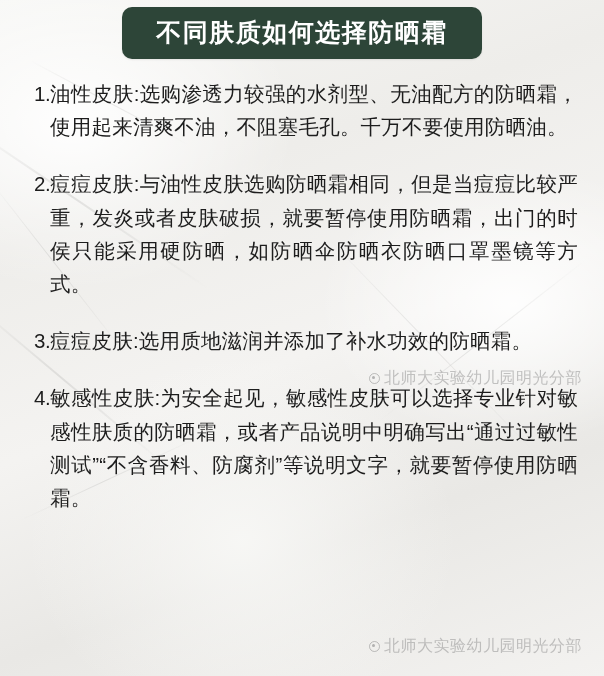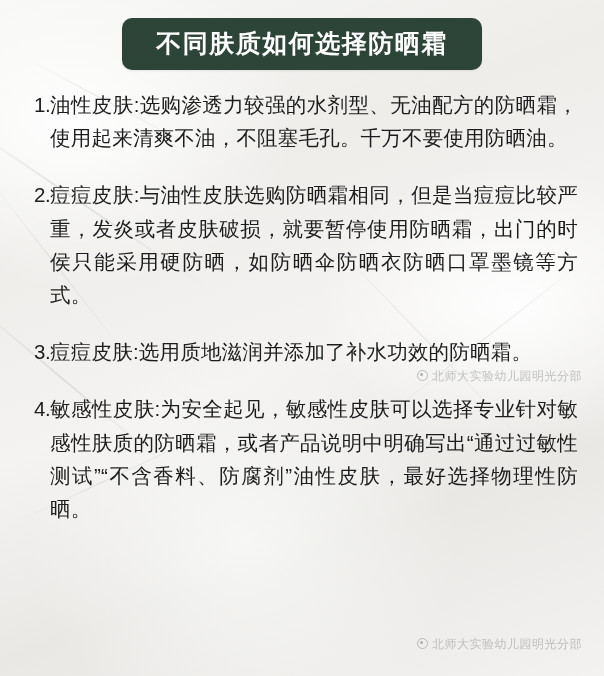--- a/index.html
+++ b/index.html
@@ -41,21 +41,21 @@
   .v1 { top: 120px; left: -40px; width: 300px; transform: rotate(34deg); }
   .v2 { top: 180px; left: -10px; width: 220px; transform: rotate(52deg); height: 1px;}
   .v3 { top: 60px; left: 30px; width: 180px; transform: rotate(28deg); height: 1px;}
   .v4 { top: 300px; left: -30px; width: 260px; transform: rotate(40deg); }
   .v5 { top: 420px; left: 380px; width: 260px; transform: rotate(-38deg); height: 1px;}
   .v6 { top: 520px; left: 20px; width: 200px; transform: rotate(-25deg); height: 1px;}
   .v7 { top: 240px; left: 330px; width: 300px; transform: rotate(46deg); height: 1px;}
 
   .header-wrap {
     position: relative;
-    padding-top: 18px;
+    padding-top: 7px;
     display: flex;
     justify-content: center;
   }
   .title-banner {
     background: #2d4538;
     color: #ffffff;
     border-radius: 10px;
     padding: 10px 34px 12px 34px;
     font-size: 25px;
     font-weight: bold;
@@ -84,21 +84,21 @@
     letter-spacing: -0.5px;
   }
   .body-text {
     flex: 1 1 auto;
     text-align: justify;
     letter-spacing: 0.2px;
   }
   .watermark {
     position: absolute;
     color: rgba(150,150,150,0.55);
-    font-size: 12px;
+    font-size: 16px;
     white-space: nowrap;
     pointer-events: none;
     letter-spacing: 0.5px;
     font-family: Liberation Serif, serif;
   }
   .wm-dot {
     display: inline-block;
     width: 9px;
     height: 9px;
     border-radius: 50%;
@@ -151,21 +151,21 @@
       <span class="body-text">痘痘皮肤:与油性皮肤选购防晒霜相同，但是当痘痘比较严重，发炎或者皮肤破损，就要暂停使用防晒霜，出门的时侯只能采用硬防晒，如防晒伞防晒衣防晒口罩墨镜等方式。</span>
     </div>
 
     <div class="item">
       <span class="idx">3.</span>
       <span class="body-text">痘痘皮肤:选用质地滋润并添加了补水功效的防晒霜。</span>
     </div>
 
     <div class="item">
       <span class="idx">4.</span>
-      <span class="body-text">敏感性皮肤:为安全起见，敏感性皮肤可以选择专业针对敏感性肤质的防晒霜，或者产品说明中明确写出“通过过敏性测试”“不含香料、防腐剂”油性皮肤，最好选择物理性防晒。</span>
+      <span class="body-text">敏感性皮肤:为安全起见，敏感性皮肤可以选择专业针对敏感性肤质的防晒霜，或者产品说明中明确写出“通过过敏性测试”“不含香料、防腐剂”等说明文字，就要暂停使用防晒霜。</span>
     </div>
 
   </div>
 
   <div class="watermark wm1">
     <span class="wm-dot"></span><span>北师大实验幼儿园明光分部</span>
   </div>
 
   <div class="watermark wm2">
     <span class="wm-dot"></span><span>北师大实验幼儿园明光分部</span>

